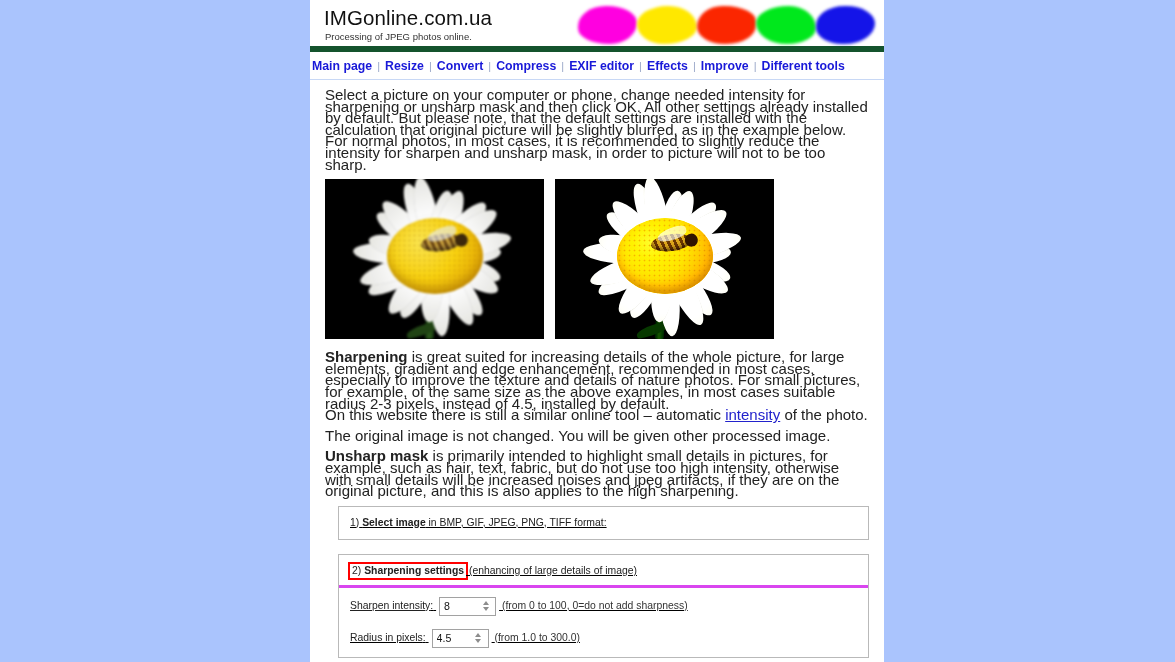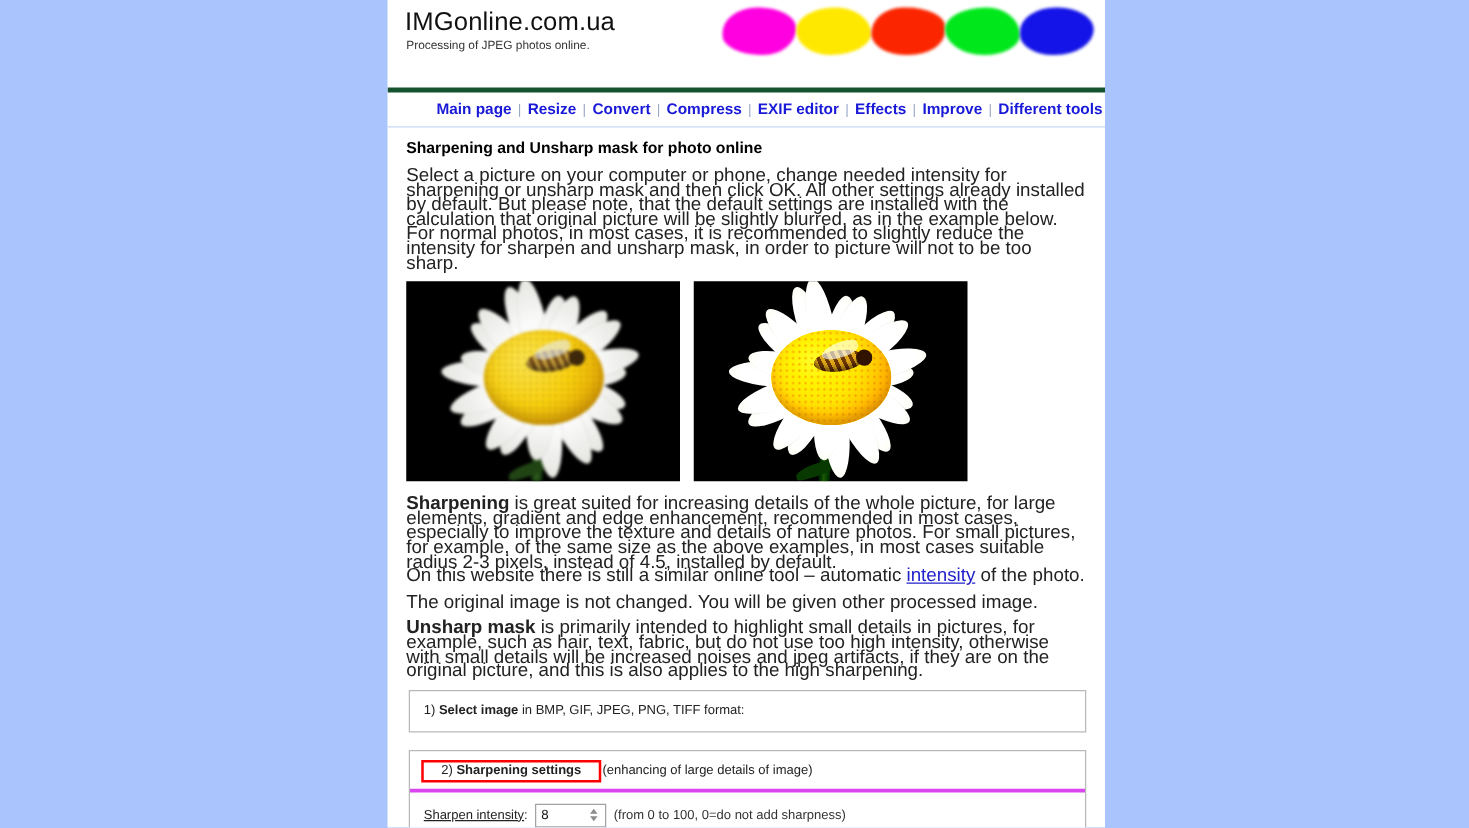--- a/index.html
+++ b/index.html
@@ -63,26 +63,25 @@
   }
   .blob i {
     display: block;
     width: 100%;
     height: 100%;
     border-radius: 46% 54% 50% 50% / 52% 48% 55% 45%;
   }
 
   
   .nav {
-    border-top: 4px solid #14532d;
+    border-top: 6px solid #14532d;
     border-bottom: 1px solid #c8d8f5;
     padding: 4px 0 5px 0;
-    text-align: right;
+    text-align: left;
     white-space: nowrap;
-    margin-top: 24px;
   }
   .nav a {
     color: #1919d8;
     font-weight: bold;
     font-size: 12.3px;
     text-decoration: none;
     padding: 0 2px;
   }
   .nav .sep {
     color: #9aa8c8;
@@ -222,22 +221,23 @@
     left: 15px; top: -3px;
     width: 30px; height: 12px;
     border-radius: 60% 40% 45% 55%;
     background: rgba(235,240,245,.62);
     transform: rotate(-12deg);
   }
 
   
   .formbox {
     border: 1px solid #b9b9b9;
-    margin: 0 0 14px 2px;
+    margin: 0 0 14px 13px;
     background: #fff;
+    text-decoration: underline;
   }
   .fb-row {
     padding: 9px 11px;
     font-size: 10.4px;
     color: #222;
     line-height: 14px;
   }
   .fb-row.divider { border-top: 3px solid #d946ef; }
   .fb-row b { font-weight: bold; }
 
@@ -255,21 +255,21 @@
     background: linear-gradient(#fdfdfd,#ededed);
     color: #111;
     cursor: pointer;
     line-height: 13px;
   }
   .filename { margin-left: 7px; color: #222; }
 
   .hl-red {
     outline: 2px solid #ff0000;
     outline-offset: 0px;
-    padding: 1px 14px;
+    padding: 1px 2px;
     display: inline-block;
     line-height: 12px;
   }
   .spin-wrap {
     display: inline-flex;
     align-items: stretch;
     border: 1px solid #a2a2a2;
     background: #fff;
     height: 17px;
     vertical-align: middle;
@@ -331,21 +331,20 @@
       <div class="blob">
           <i id="blob4" style="background: rgb(20, 20, 232); border-radius: 50% 50% 54% 46% / 52% 48% 56% 44%;"></i>
         </div>
     </div>
   </div>
 
   <div class="nav" id="nav-bar"><a href="#">Main page</a><span class="sep">|</span><a href="#">Resize</a><span class="sep">|</span><a href="#">Convert</a><span class="sep">|</span><a href="#">Compress</a><span class="sep">|</span><a href="#">EXIF editor</a><span class="sep">|</span><a href="#">Effects</a><span class="sep">|</span><a href="#">Improve</a><span class="sep">|</span><a href="#">Different tools</a></div>
 
   <div class="content">
 
-    <h1 class="page-title">Sharpening and Unsharp mask for photo online</h1>
 
     <p class="body">Select a picture on your computer or phone, change needed intensity for sharpening or unsharp mask and then click OK. All other settings already installed by default. But please note, that the default settings are installed with the calculation that original picture will be slightly blurred, as in the example below. For normal photos, in most cases, it is recommended to slightly reduce the intensity for sharpen and unsharp mask, in order to picture will not to be too sharp.</p>
 
 
     <div class="photos">
 
       <div class="photo blur">
         <div class="flower">
           <div class="stem"></div>
           <div class="leaf"></div>

